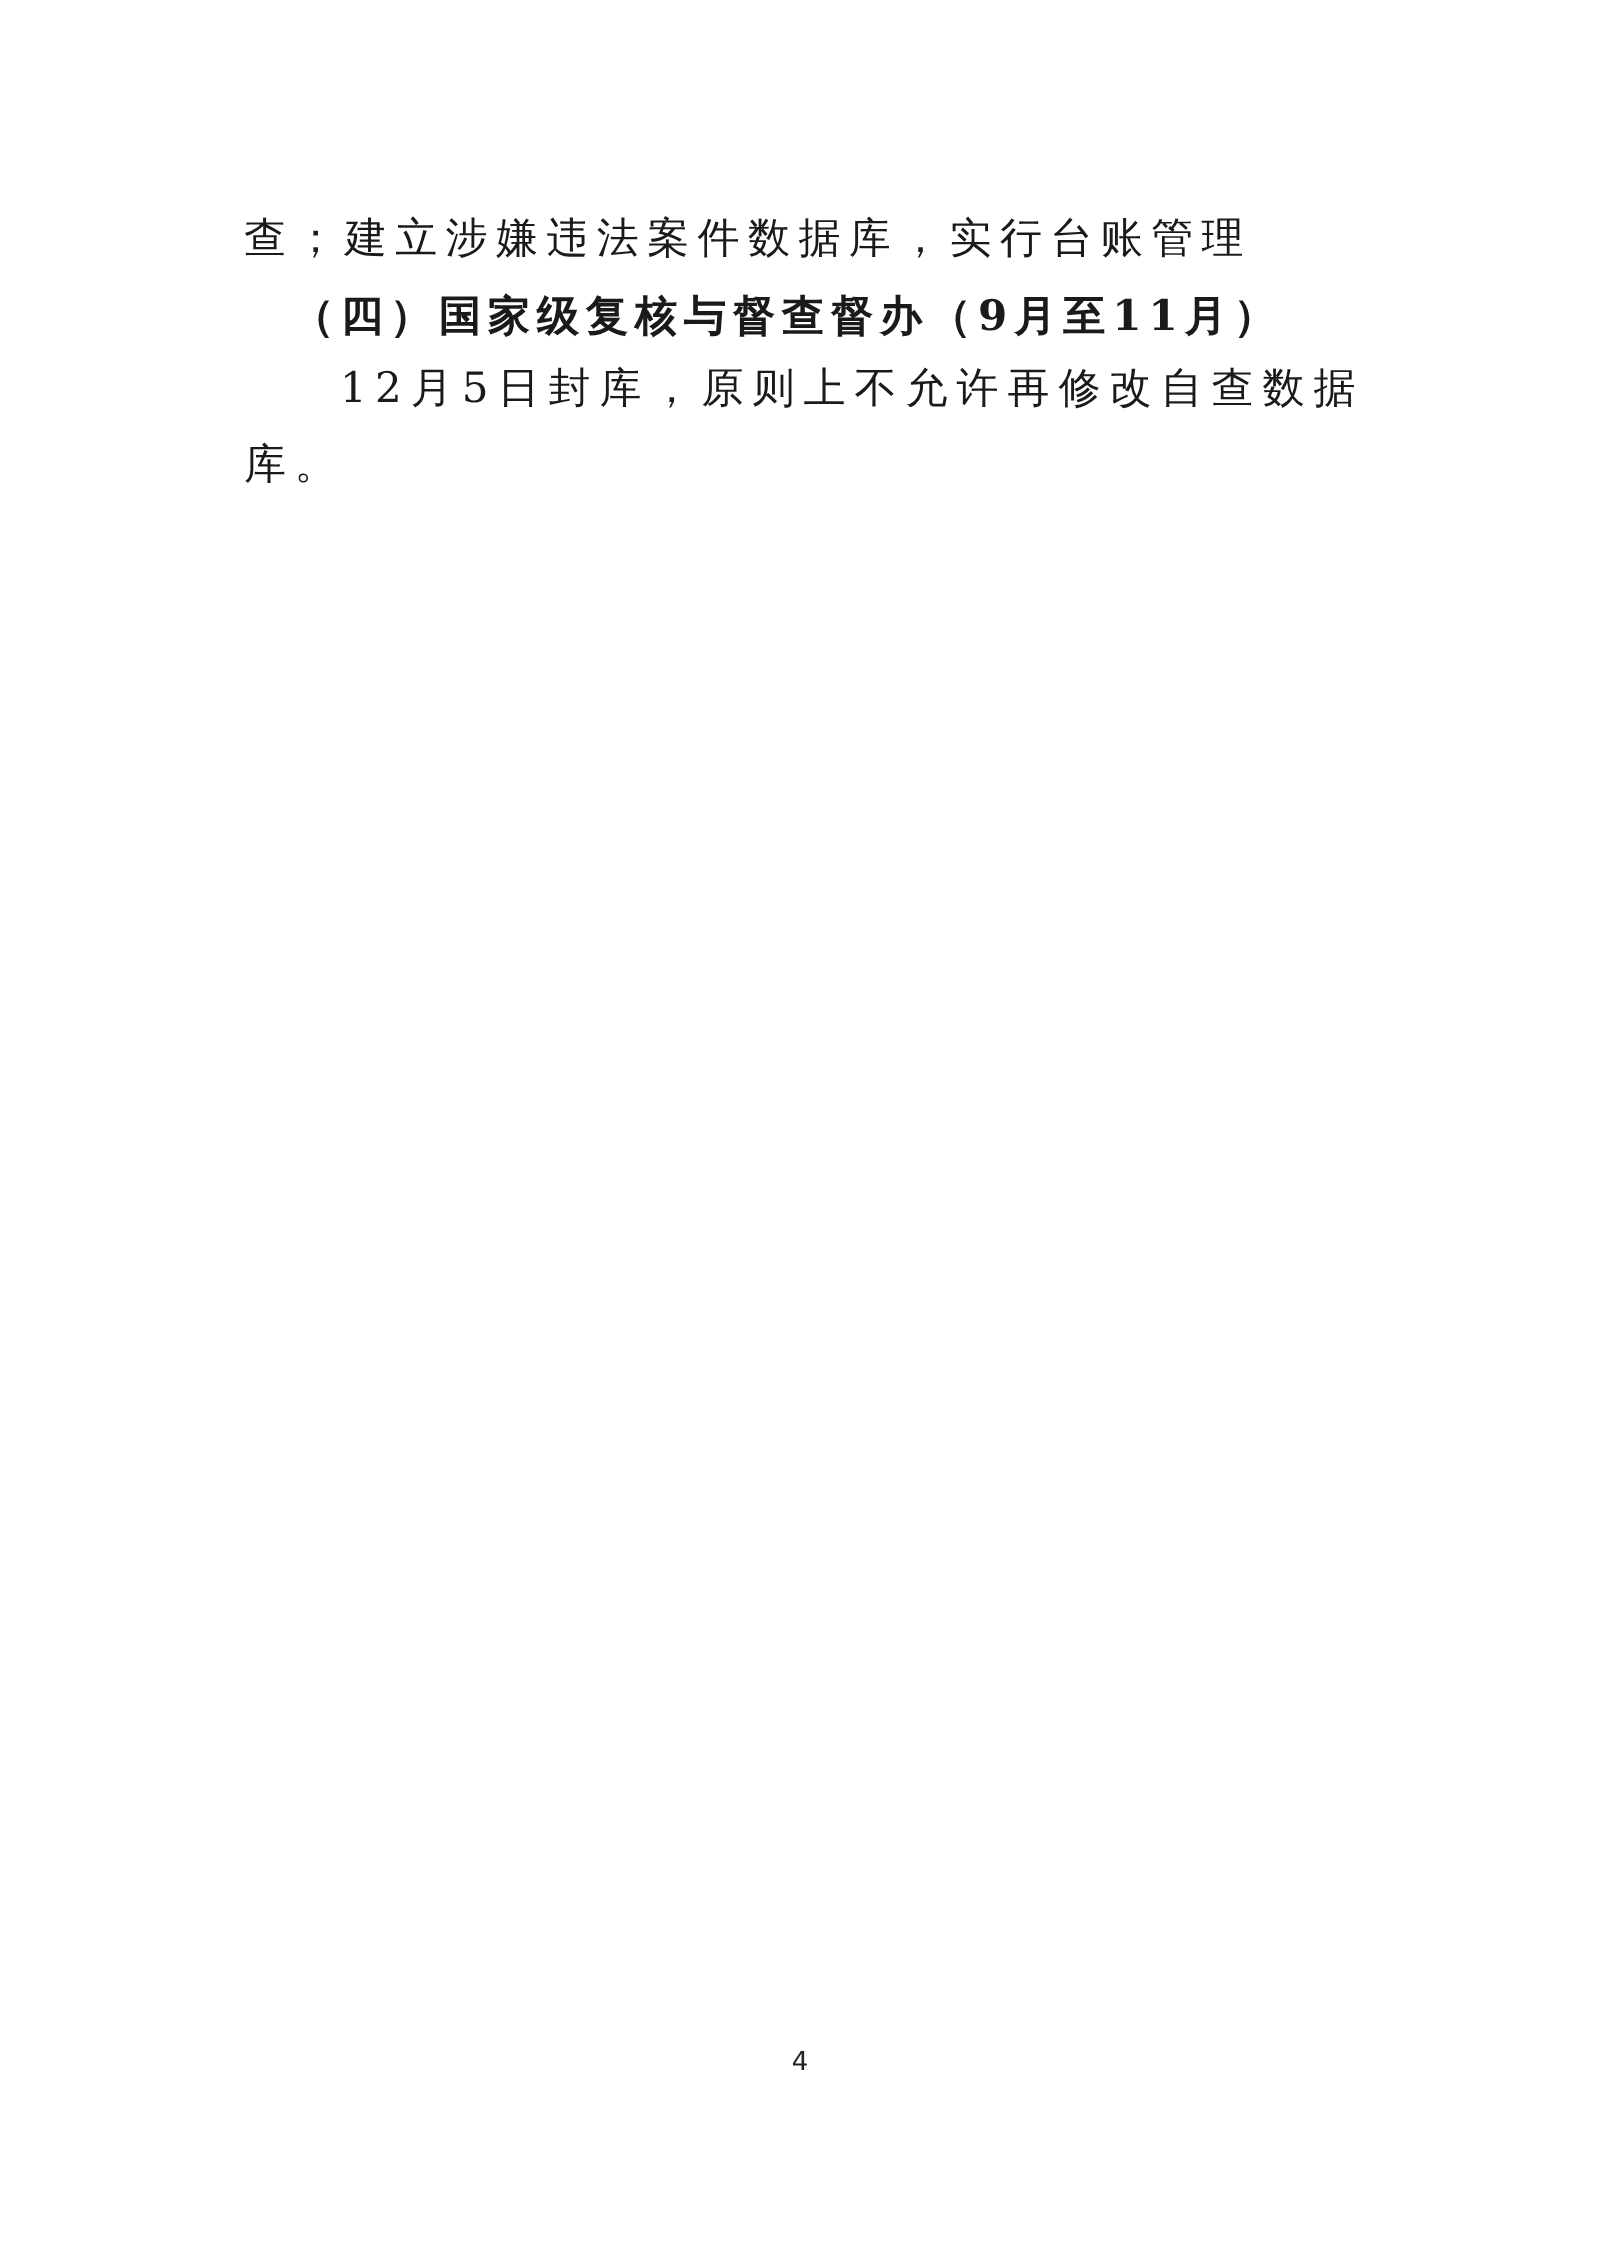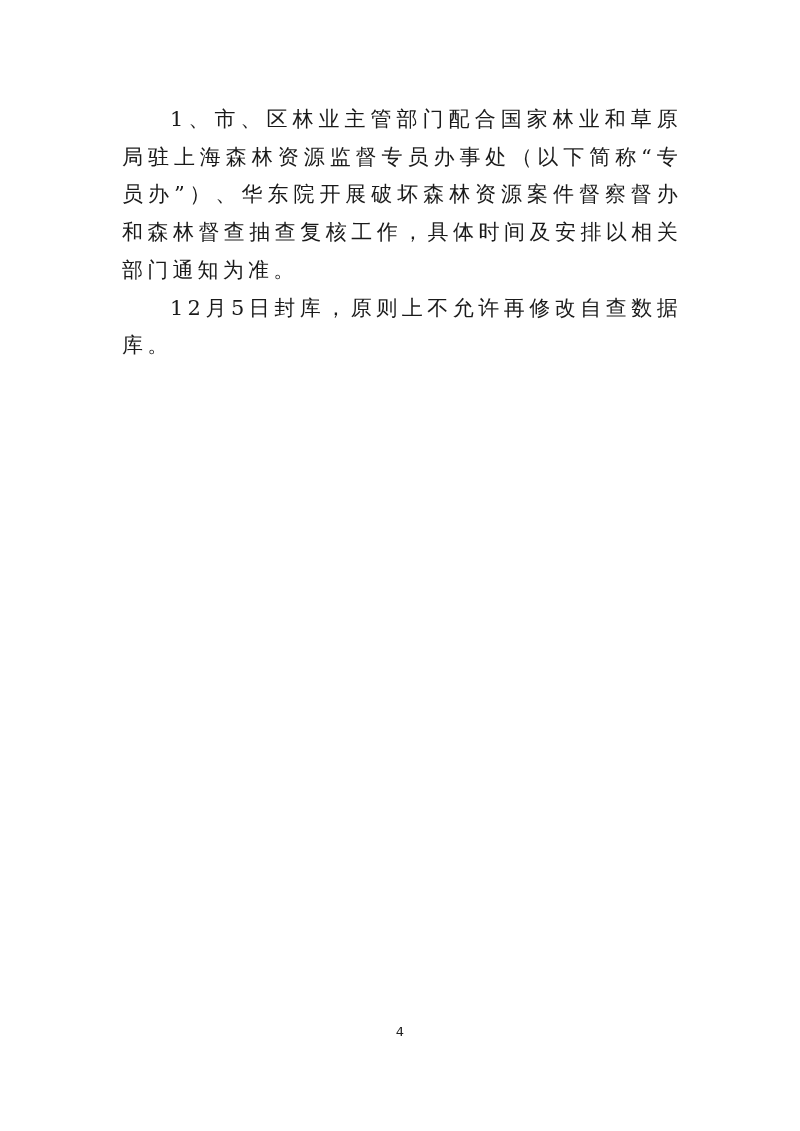--- a/index.html
+++ b/index.html
@@ -22,18 +22,19 @@
     position: absolute; left: 0; width: 800px; top: 1024px; text-align: center;
     font-family: "DejaVu Sans", "Liberation Sans", sans-serif;
     font-size: 13px; color: #222;
   }
 </style>
 </head>
 <body>
 
 <div class="page">
   <div class="content">
-    <p class="p indent">1、市、区林业主管部门配合国家林业和草原局驻上海森林资源监督专员办事处（以下简称“专员办”）、华东院开展破坏森林资源案件督察督办和森林督查抽查复核工作，具体时间及安排以相关部门通知为准。</p>
+    <p class="p">查；建立涉嫌违法案件数据库，实行台账管理</p>
+    <p class="p heading">（四）国家级复核与督查督办（9月至11月）</p>
     <p class="p indent">12月5日封库，原则上不允许再修改自查数据库。</p>
 
   </div>
   <div class="page-number">4</div>
 </div>
 
 </body></html>

